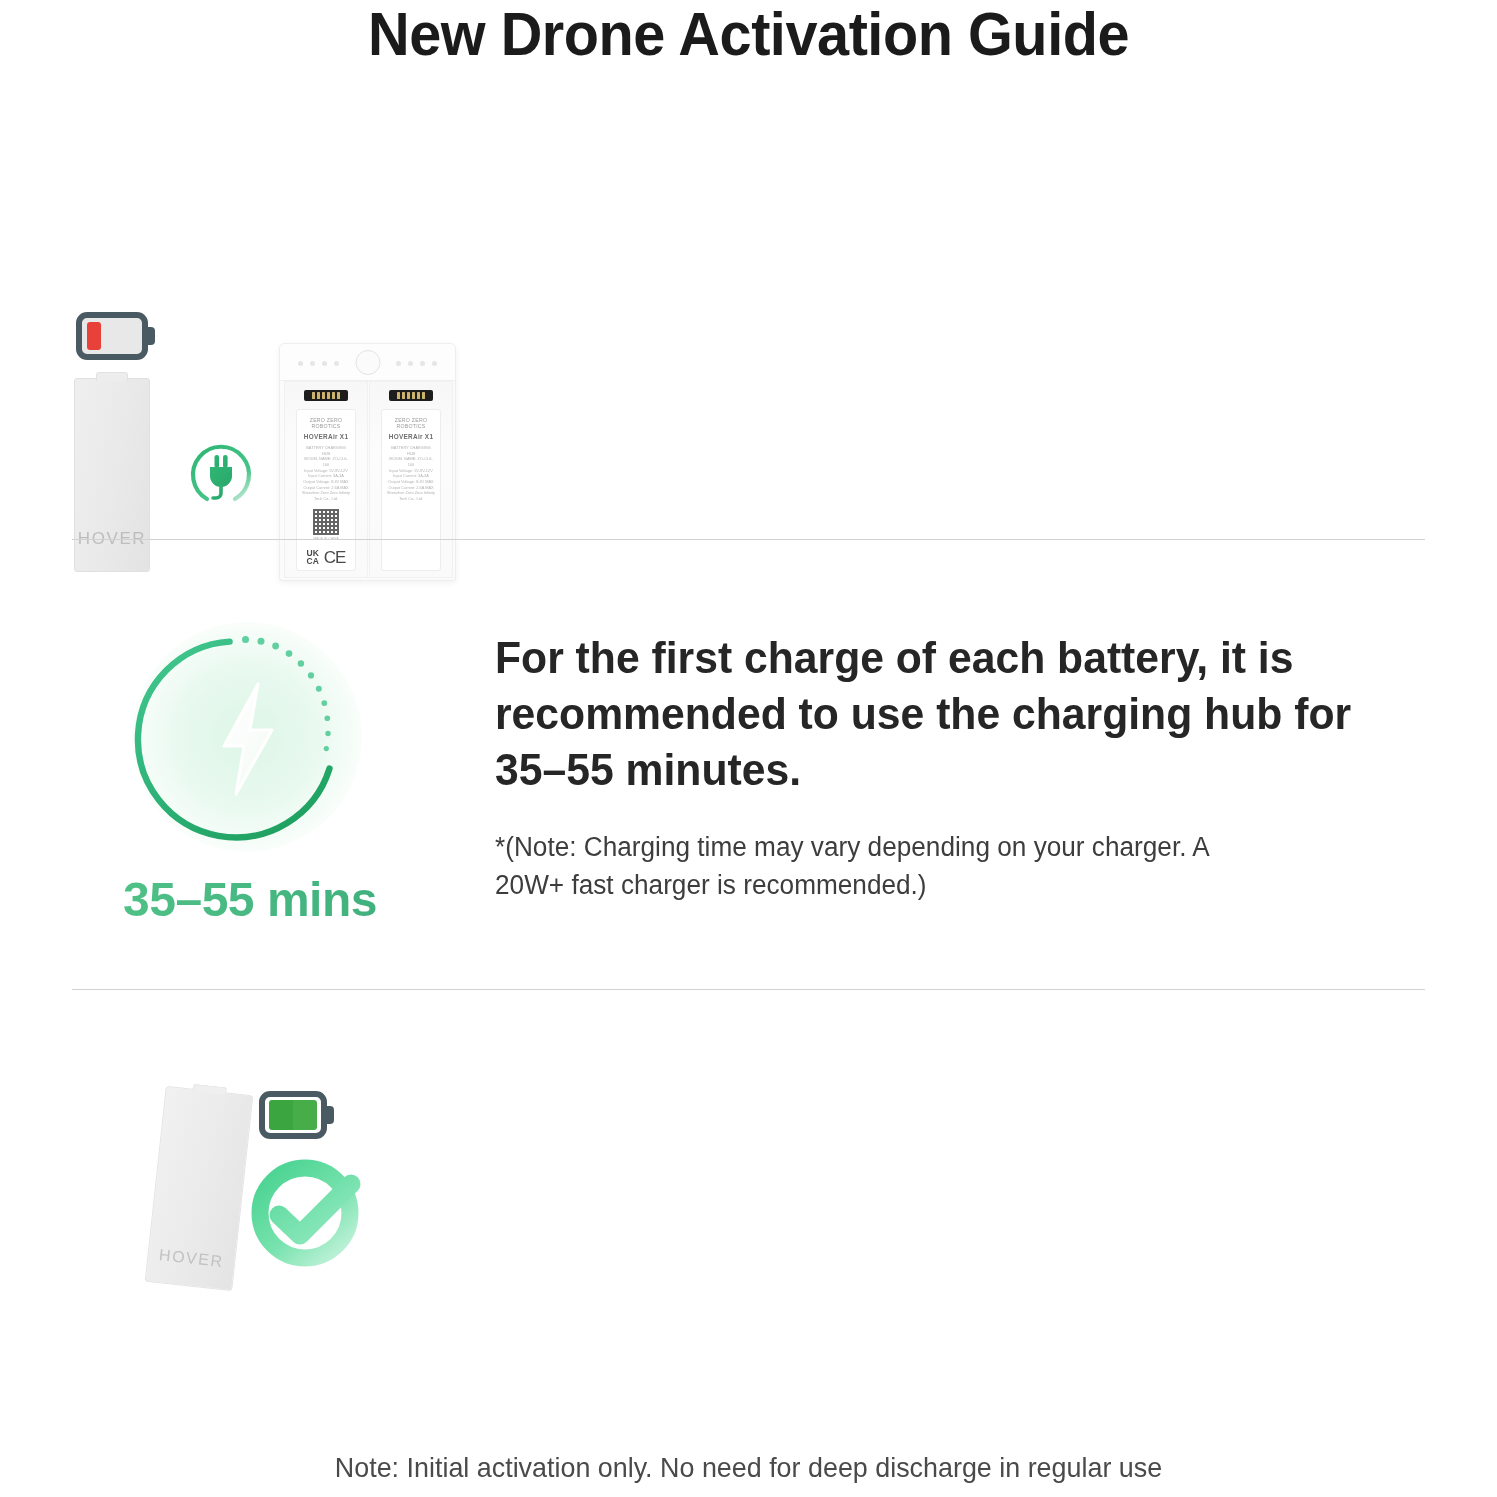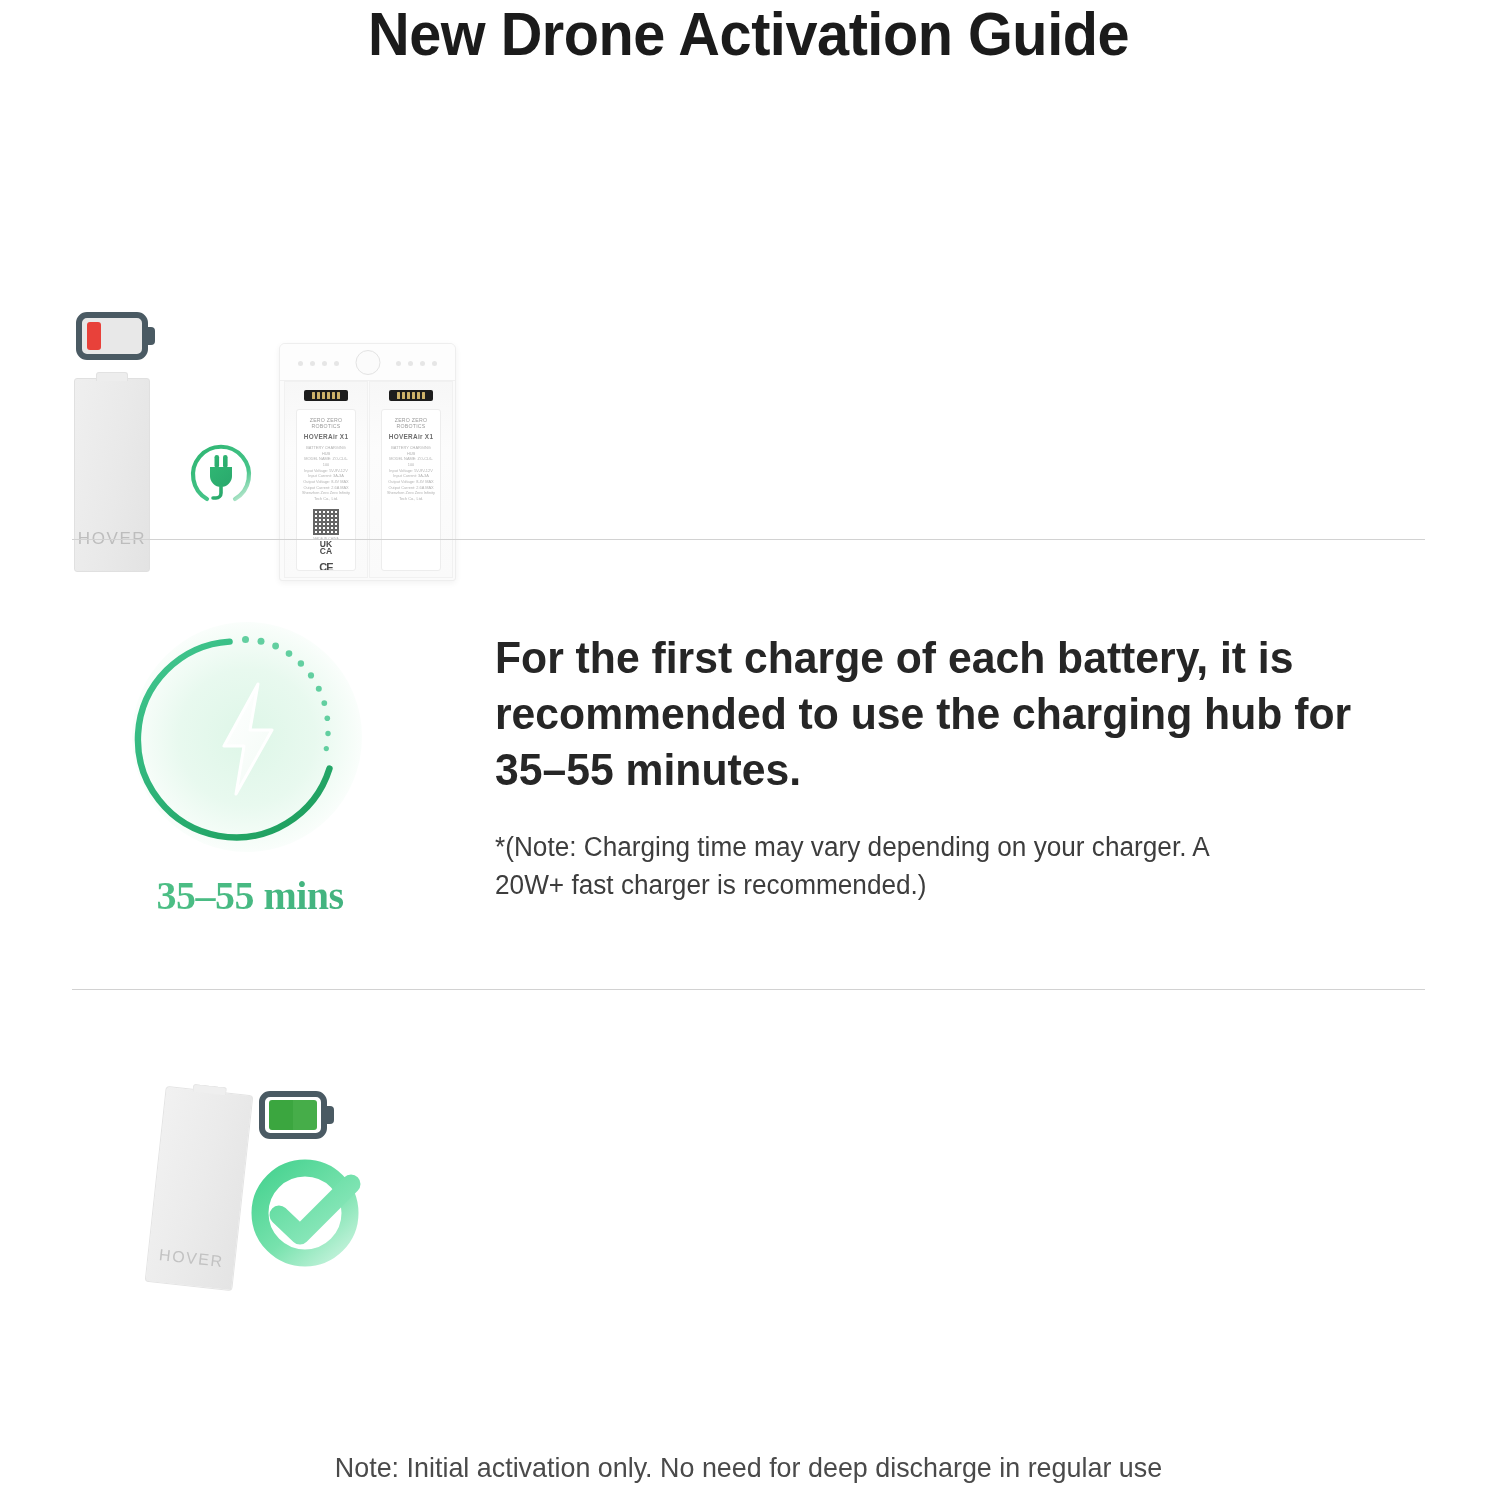--- a/index.html
+++ b/index.html
@@ -170,26 +170,25 @@
       repeating-linear-gradient(90deg,#444 0 2px,transparent 2px 4px),
       repeating-linear-gradient(0deg,#444 0 2px,transparent 2px 4px);
     background-color:#fff;
     opacity:0.82;
   }
   .qr-cap{
     text-align:center;color:#b5b5b5;font-size:3.4px;margin-top:2px;
   }
   .marks{
     display:flex;align-items:center;justify-content:center;
-    gap:5px;
+    gap:5px;margin-top:7px;
     color:#4a4a4a;
-    flex-direction:column;
   }
   .mk-ukca{font-size:8.5px;font-weight:bold;line-height:0.92;text-align:left;}
-  .mk-ce{font-size:11px;font-weight:bold;letter-spacing:-1px;}
+  .mk-ce{font-size:17px;font-weight:normal;letter-spacing:-1px;}
   .marks2{
     display:flex;align-items:center;justify-content:center;
     gap:5px;margin-top:2px;color:#4a4a4a;
   }
   .mk-fc{font-size:11px;font-weight:bold;letter-spacing:-0.8px;}
   .mk-bin{
     width:9px;height:11px;border:1.1px solid #4a4a4a;
     position:relative;
   }
   .mk-bin:after{
@@ -209,22 +208,22 @@
     transform:translate(-50%,-50%);
     width:230px;height:230px;border-radius:50%;
     background:radial-gradient(circle,
       rgba(103,214,148,0.22) 0%,
       rgba(120,220,160,0.17) 42%,
       rgba(150,230,180,0.08) 66%,
       rgba(255,255,255,0) 78%);
   }
   .mins{
     position:absolute;left:0;width:100%;text-align:center;
-    font-size:40px;font-weight:bold;
-    font-family:Liberation Serif, serif;
+    font-size:48px;font-weight:bold;
+    font-family:Liberation Sans, sans-serif;
     background:linear-gradient(90deg,#55c98a 0%,#3aa87a 100%);
     -webkit-background-clip:text;background-clip:text;
     color:transparent;
     -webkit-text-fill-color:transparent;
     letter-spacing:-0.5px;
   }
 
   
   .tilt-batt{
     position:absolute;

